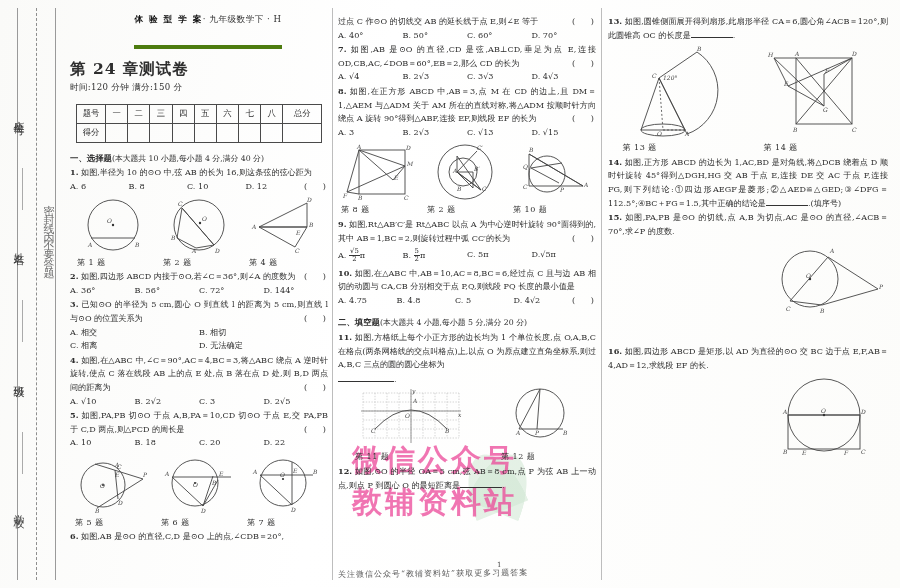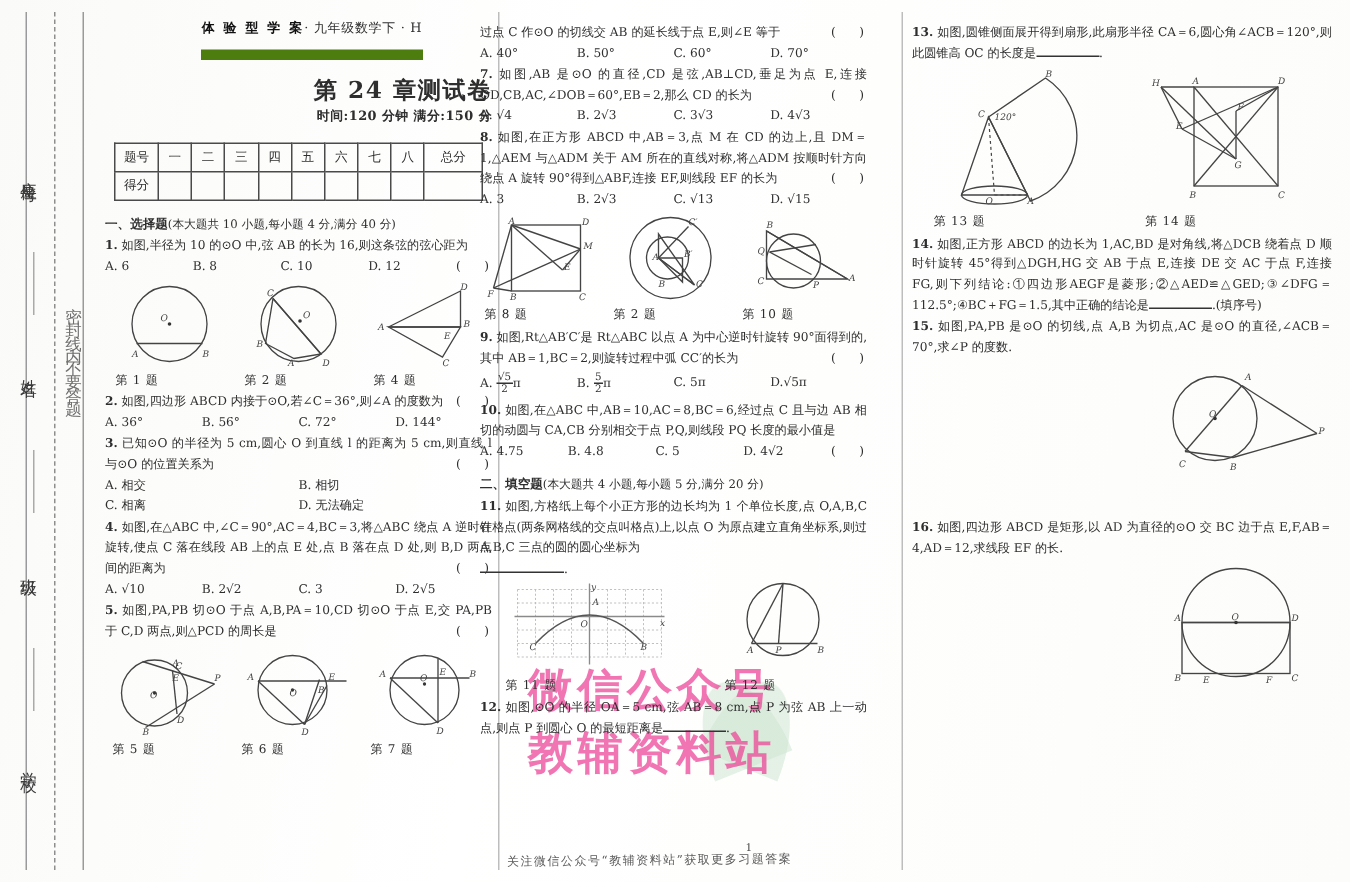--- a/index.html
+++ b/index.html
@@ -63,60 +63,59 @@
   }
   
   .col {
     position: absolute;
     top: 0;
     font-size: 8.1px;
     line-height: 13.6px;
     color: #2e2e2e;
   }
   .col1 { left: 70px;  width: 258px; }
-  .col2 { left: 320px; width: 258px; }
+  .col2 { left: 338px; width: 258px; }
   .col3 { left: 608px; width: 280px; }
 
   .col-sep {
     position: absolute; top: 8px; height: 572px; width: 0;
     border-left: 1px solid #bdbdbd;
   }
 
   
   .brand-row {
     margin-top: 13px;
     text-align: left;
     font-size: 8.6px;
     white-space: nowrap;
-    border-bottom: 7px solid #4d7c0f;
-    padding-bottom: 6px;
+    border-bottom: 4px solid #4d7c0f;
+    padding-bottom: 18px;
     display: inline-block;
     margin-left: 18px;
   }
   .brand-badge {
     font-weight: bold;
     letter-spacing: 1.5px;
     color: #111;
     font-family: "DejaVu Sans", "Liberation Sans", sans-serif;
   }
   .brand-sub { letter-spacing: 0.5px; }
   .paper-title {
-    text-align: right;
+    text-align: left;
     font-size: 15.5px;
     font-weight: bold;
     margin-top: 13px;
     letter-spacing: 1px;
     font-family: "DejaVu Serif", "Liberation Serif", serif;
   }
   .paper-meta {
-    text-align: right;
+    text-align: left;
     font-size: 8.6px;
     margin-top: 6px;
     letter-spacing: 0.3px;
-    font-weight: bold;
   }
   table.score-table {
     border-collapse: collapse;
     margin: 9px auto 0 auto;
     width: 246px;
     font-size: 8.4px;
   }
   table.score-table td {
     border: 1px solid #4a4a4a;
     height: 16px;
@@ -368,20 +367,26 @@
       <div>B. 2√2</div>
       <div>C. 3</div>
       <div>D. 2√5</div>
     </div>
 
     <div class="q">
       <span class="num">5.</span>
       <span>如图,PA,PB 切⊙O 于点 A,B,PA＝10,CD 切⊙O 于点 E,交 PA,PB 于 C,D 两点,则△PCD 的周长是</span>
       <span class="paren">(&nbsp;&nbsp;&nbsp;)</span>
     </div>
+    <div class="choices">
+      <div>A. 10</div>
+      <div>B. 18</div>
+      <div>C. 20</div>
+      <div>D. 22</div>
+    </div>
 
     <div class="figrow">
       <div class="fig">
         <svg width="76" height="62" viewBox="0 0 76 62">
           <circle cx="28" cy="32" r="22" fill="none" stroke="#444" stroke-width="0.9"></circle>
           <line x1="20" y1="11" x2="68" y2="26" stroke="#444" stroke-width="0.9"></line>
           <line x1="22" y1="55" x2="68" y2="26" stroke="#444" stroke-width="0.9"></line>
           <line x1="40" y1="17" x2="43" y2="46" stroke="#444" stroke-width="0.9"></line>
           <circle cx="28" cy="32" r="1.1" fill="#333"></circle>
           <text x="25" y="35">O</text>
@@ -420,20 +425,24 @@
           <text x="6" y="21">A</text>
             <text x="33" y="24">O</text>
             <text x="46" y="20">E</text>
           <text x="66" y="21">B</text>
             <text x="44" y="59">D</text>
         </svg>
         <div class="cap">第 7 题</div>
       </div>
     </div>
 
+    <div class="q">
+      <span class="num">6.</span>
+      <span>如图,AB 是⊙O 的直径,C,D 是⊙O 上的点,∠CDB＝20°,</span>
+    </div>
   </div>
 
   <div class="col col2">
     <div style="height:14px"></div>
 
     <div class="q">
       <span>过点 C 作⊙O 的切线交 AB 的延长线于点 E,则∠E 等于</span>
       <span class="paren">(&nbsp;&nbsp;&nbsp;)</span>
     </div>
     <div class="choices">

